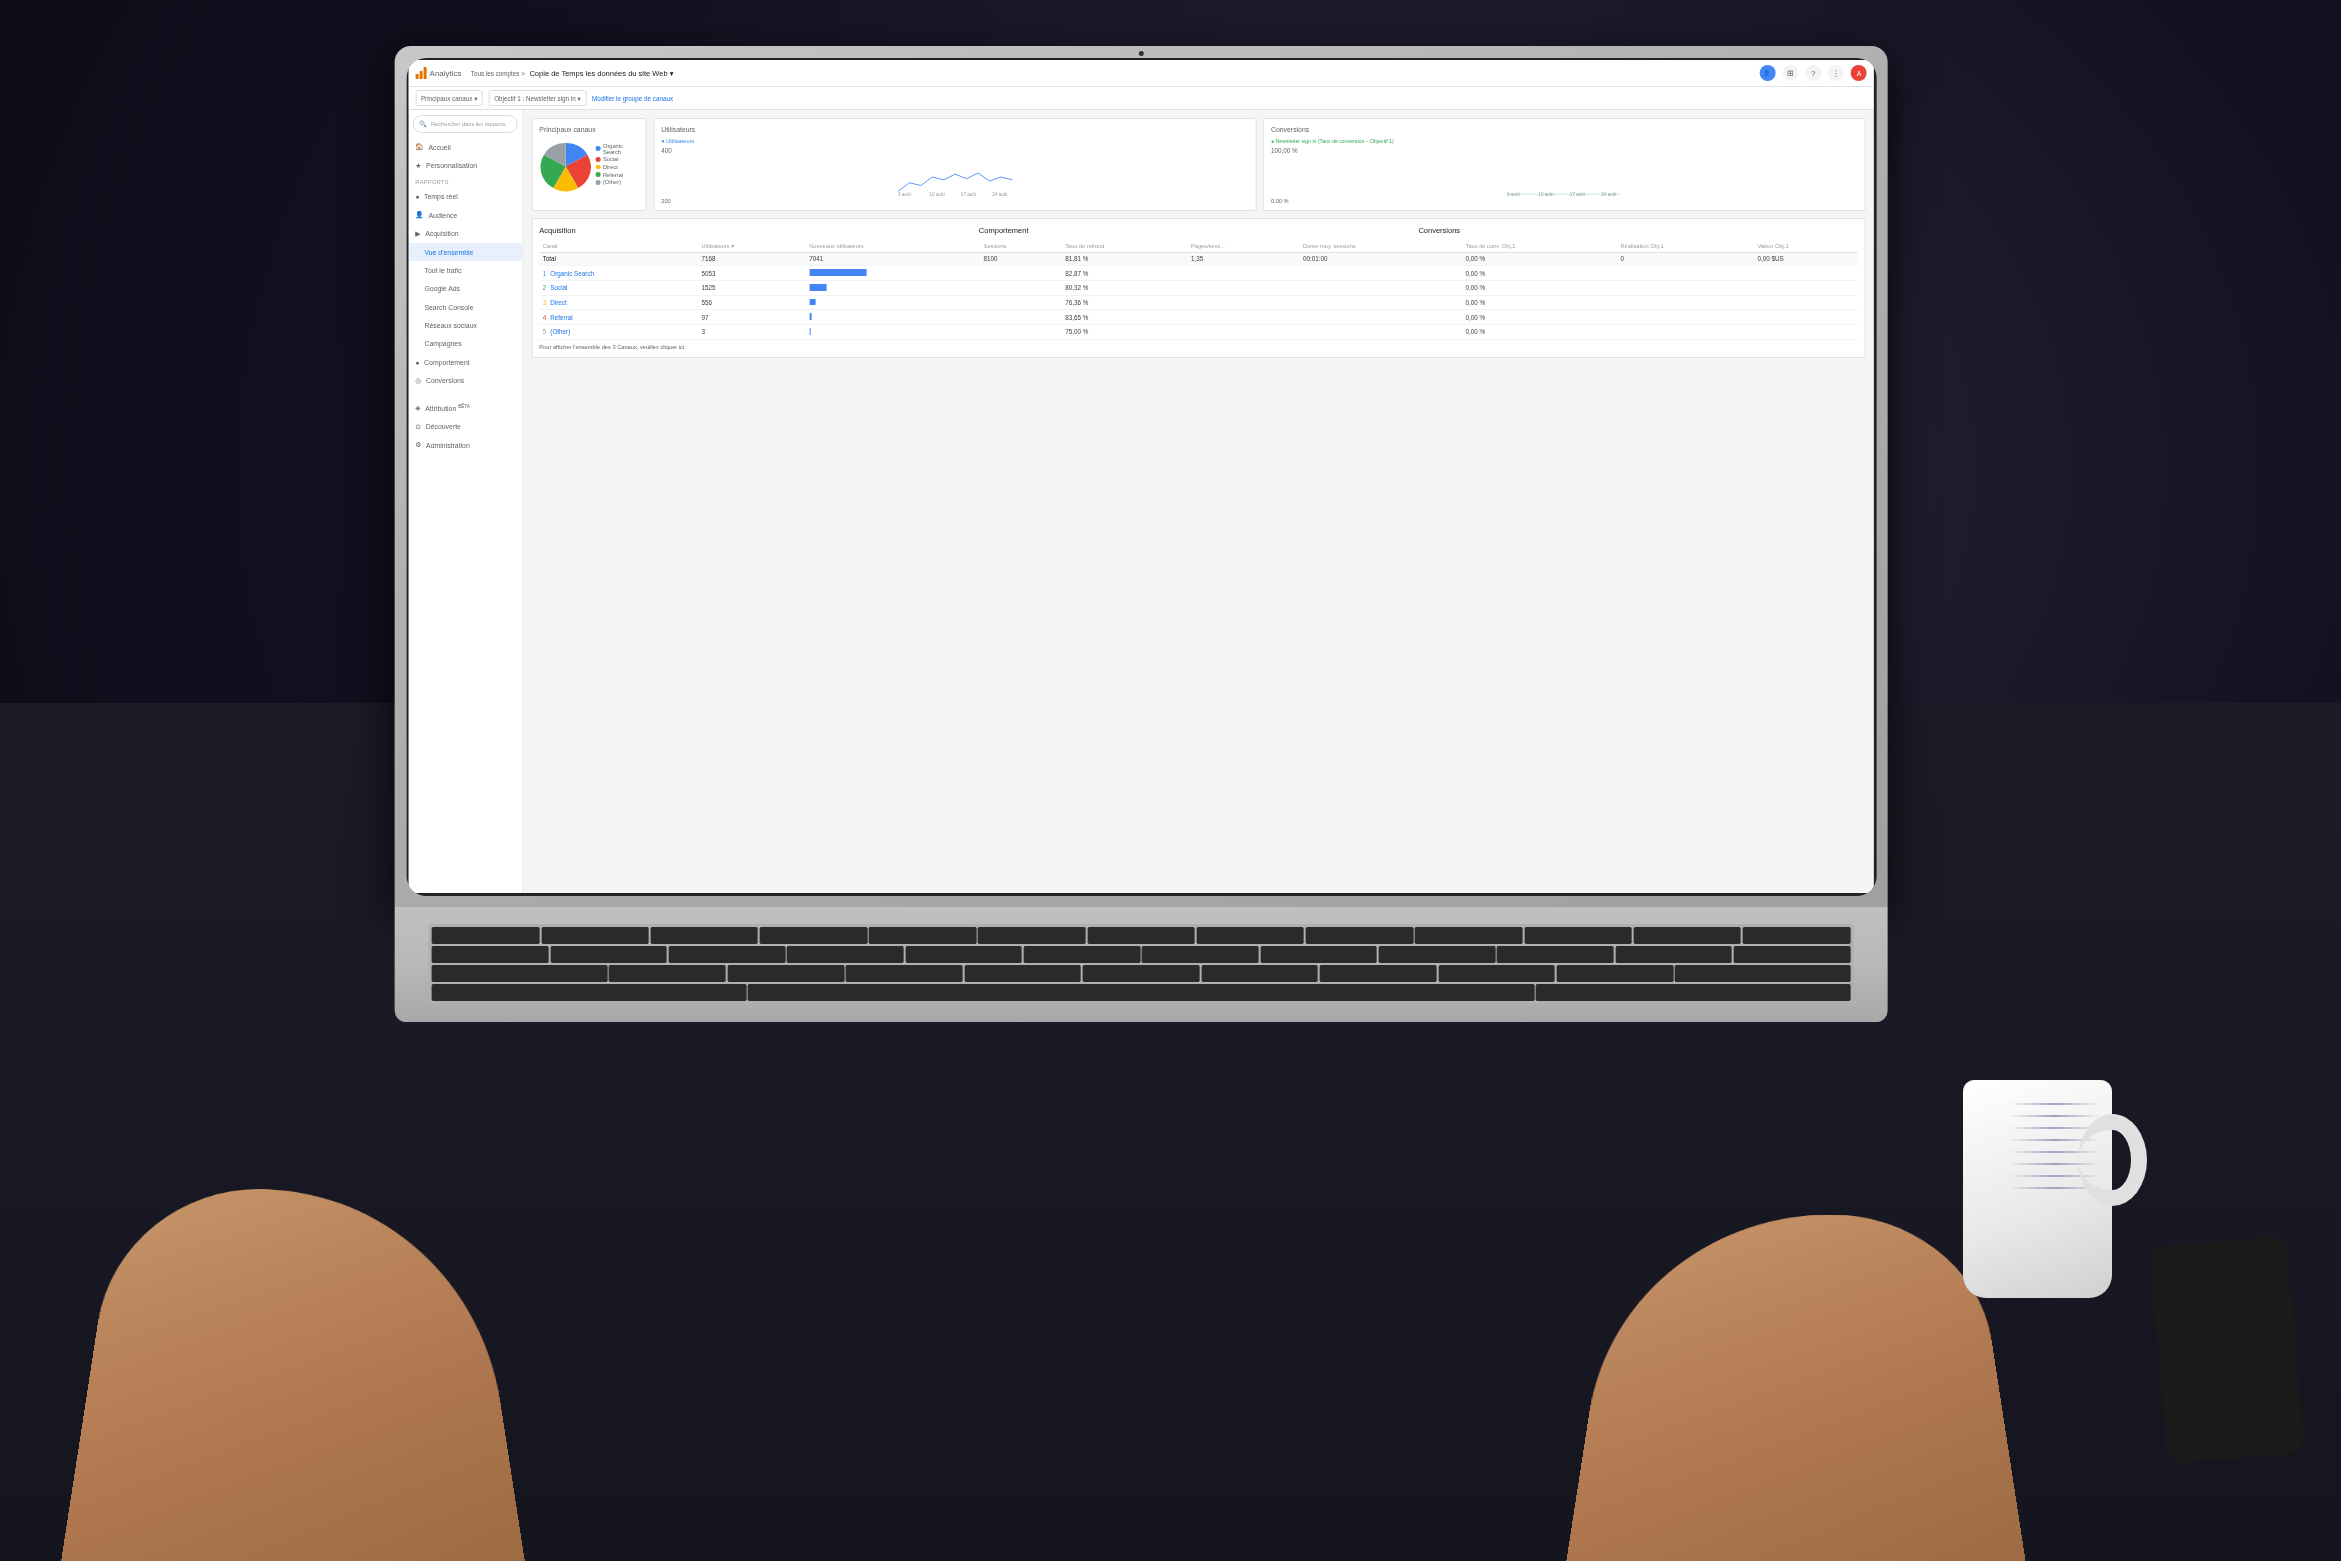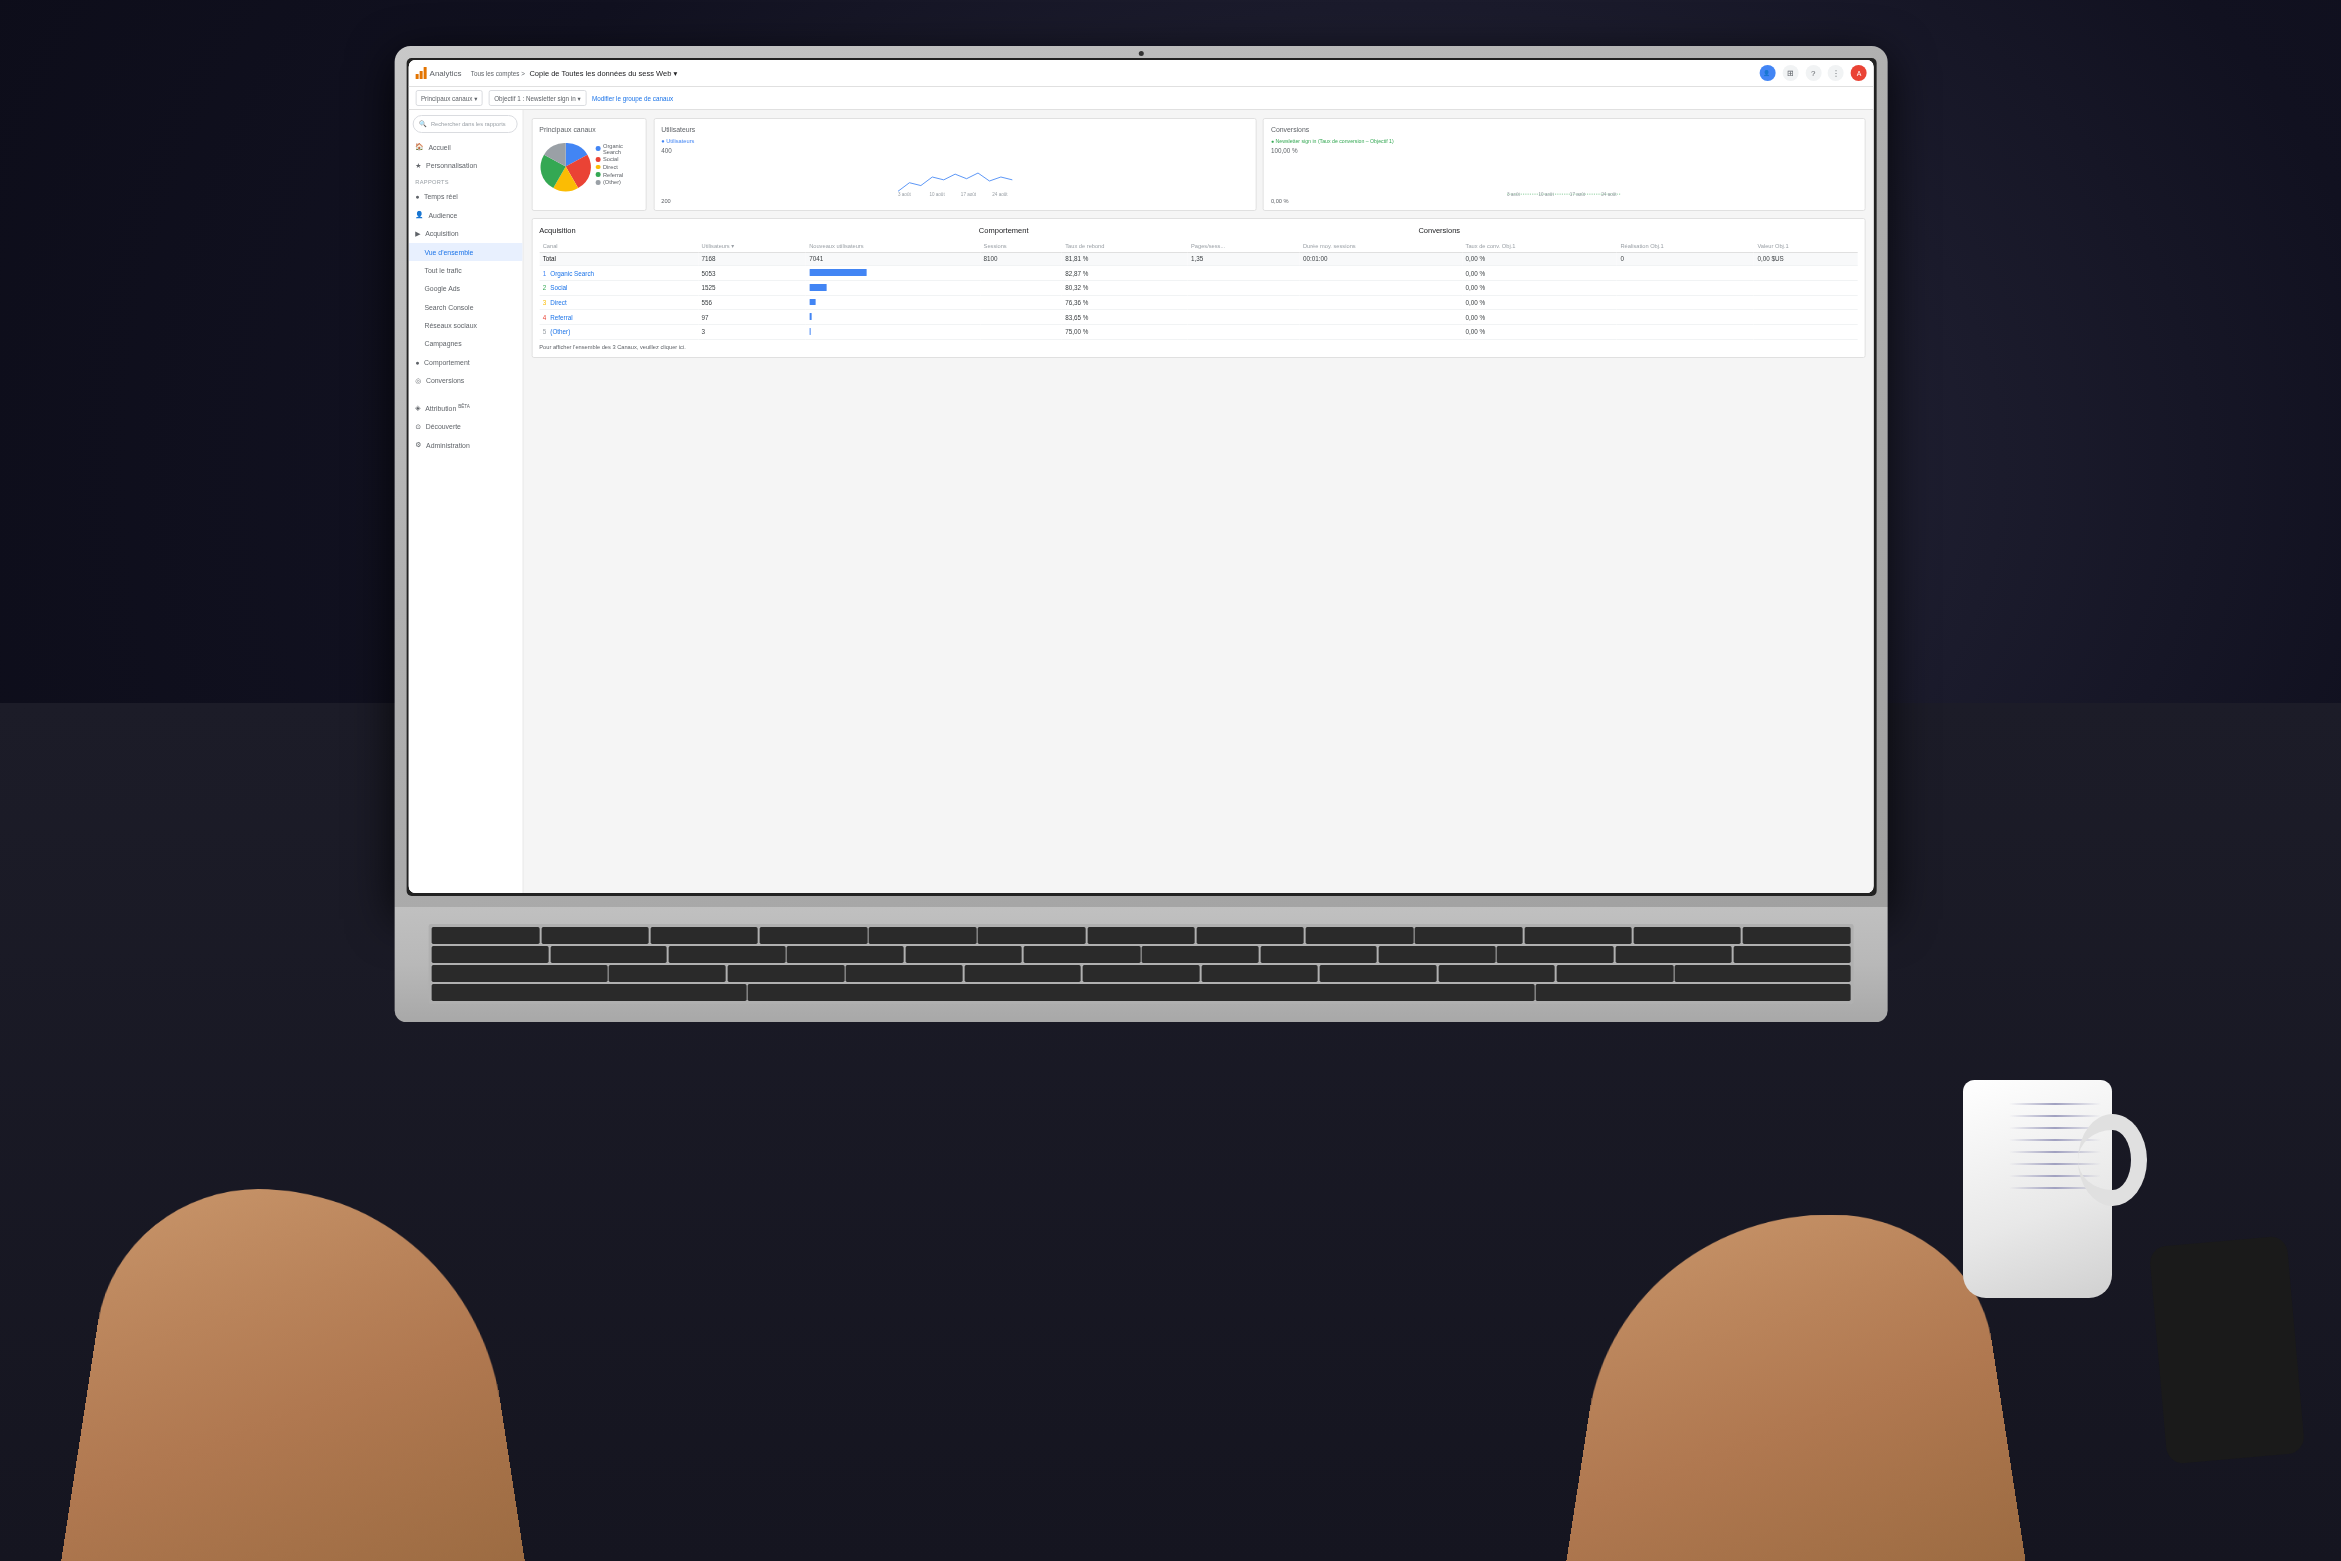--- a/index.html
+++ b/index.html
@@ -51,21 +51,21 @@
       box-shadow: 0 11.5px 46px rgba(0,0,0,0.8);
     }
 
     .laptop-screen-bezel {
       position: absolute;
       top: 11.5px;
       left: 11.5px;
       right: 11.5px;
       bottom: 11.5px;
       background: #222;
-      border-radius: 5px;
+      border-radius: 20px;
       overflow: hidden;
     }
 
     .laptop-screen {
       position: absolute;
       top: 2.3px;
       left: 2.3px;
       right: 2.3px;
       bottom: 2.3px;
       background: #fff;
@@ -560,21 +560,21 @@
           <div class="ga-topbar">
             <div class="ga-logo">
               <div class="ga-logo-bars">
                 <div class="ga-logo-bar" style="height:4.6px;"></div>
                 <div class="ga-logo-bar" style="height:8px;"></div>
                 <div class="ga-logo-bar" style="height:11.5px;"></div>
               </div>
               <span class="ga-logo-text">Analytics</span>
             </div>
             <span class="ga-breadcrumb">Tous les comptes &gt;</span>
-            <span style="font-size:7.5px;color:#202124;">Copie de Toutes les données du sess Web ▾</span>
+            <span style="font-size:7.5px;color:#202124;">Copie de Temps les données du site Web ▾</span>
             <div class="ga-topbar-spacer"></div>
             <div class="ga-topbar-icons">
               <div class="ga-icon-circle" style="background:#4285f4;font-size:5.7px;">👤</div>
               <div class="ga-icon-btn">⊞</div>
               <div class="ga-icon-btn">?</div>
               <div class="ga-icon-btn">⋮</div>
               <div class="ga-icon-circle" style="background:#ea4335;">A</div>
             </div>
           </div>
 

